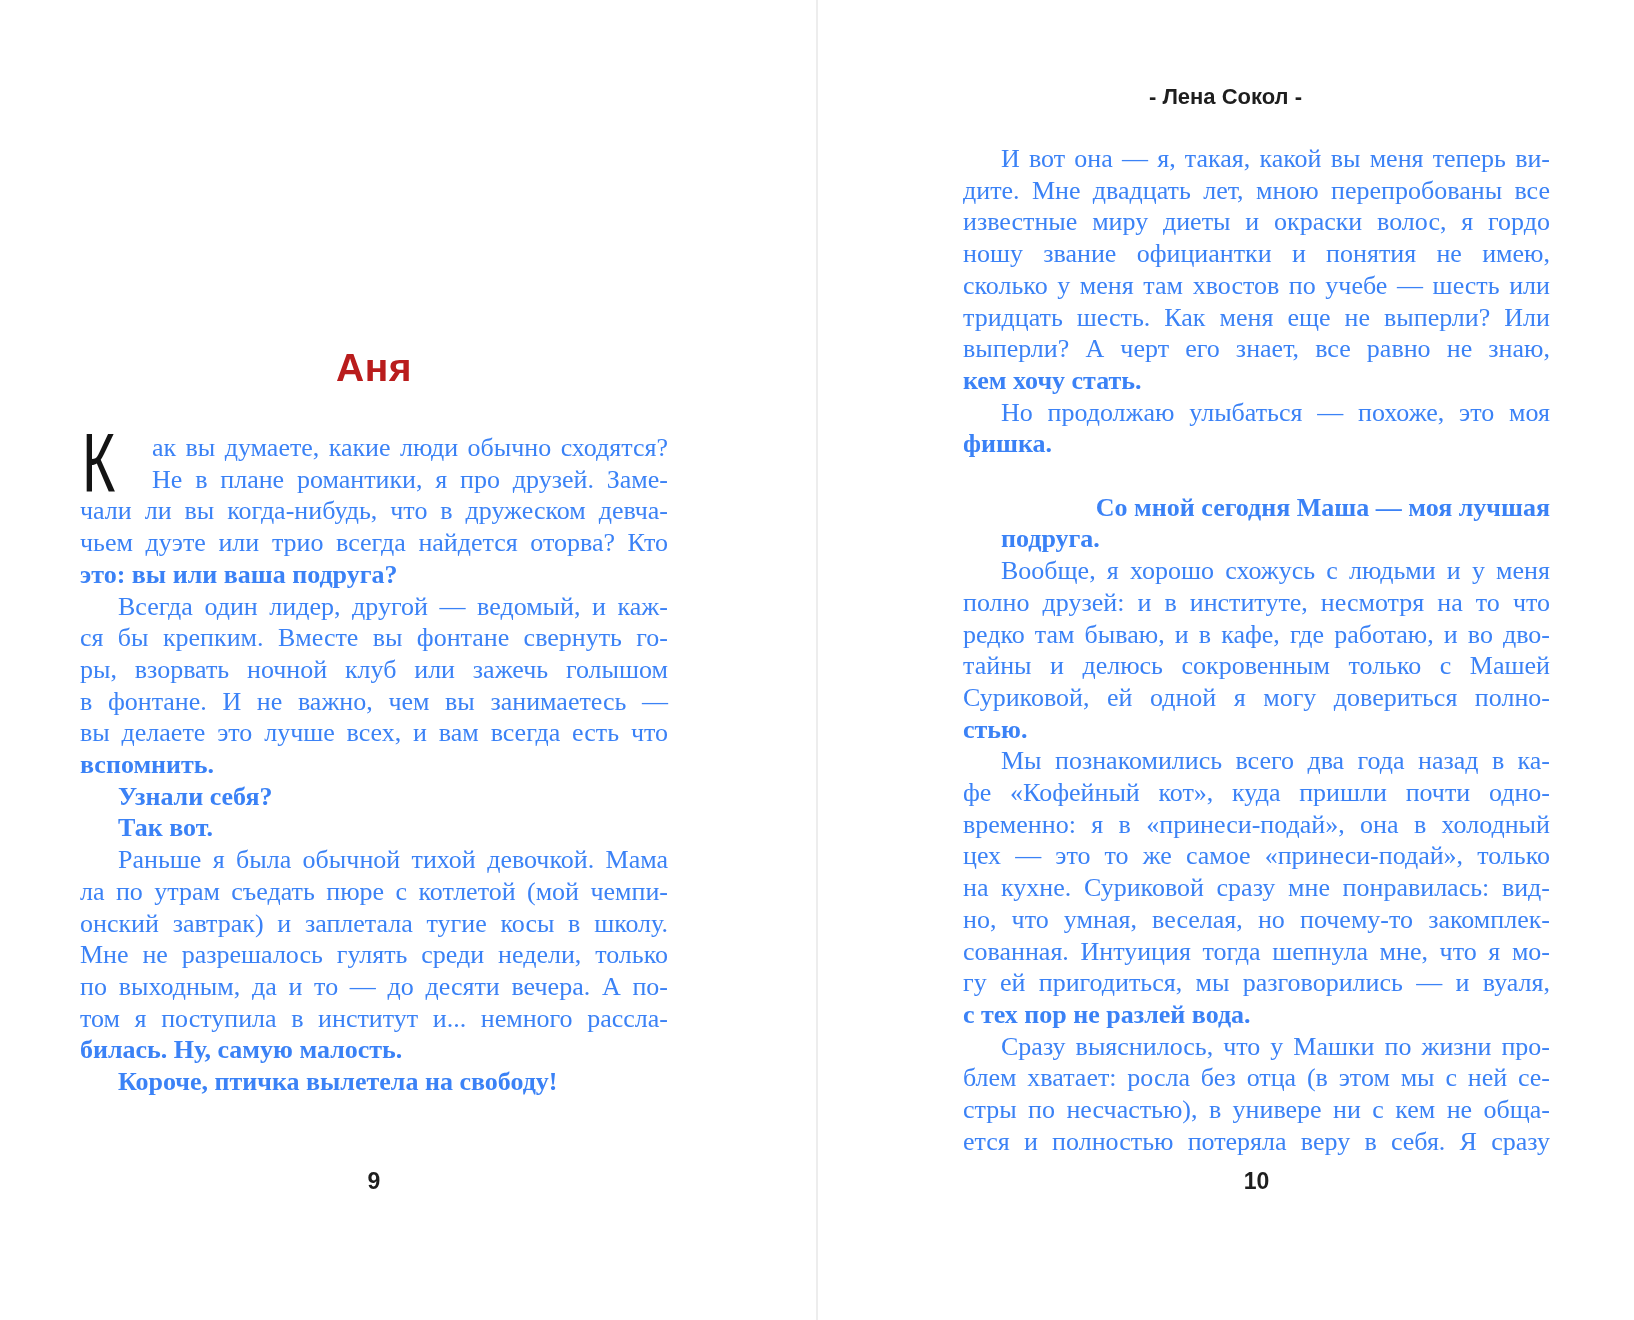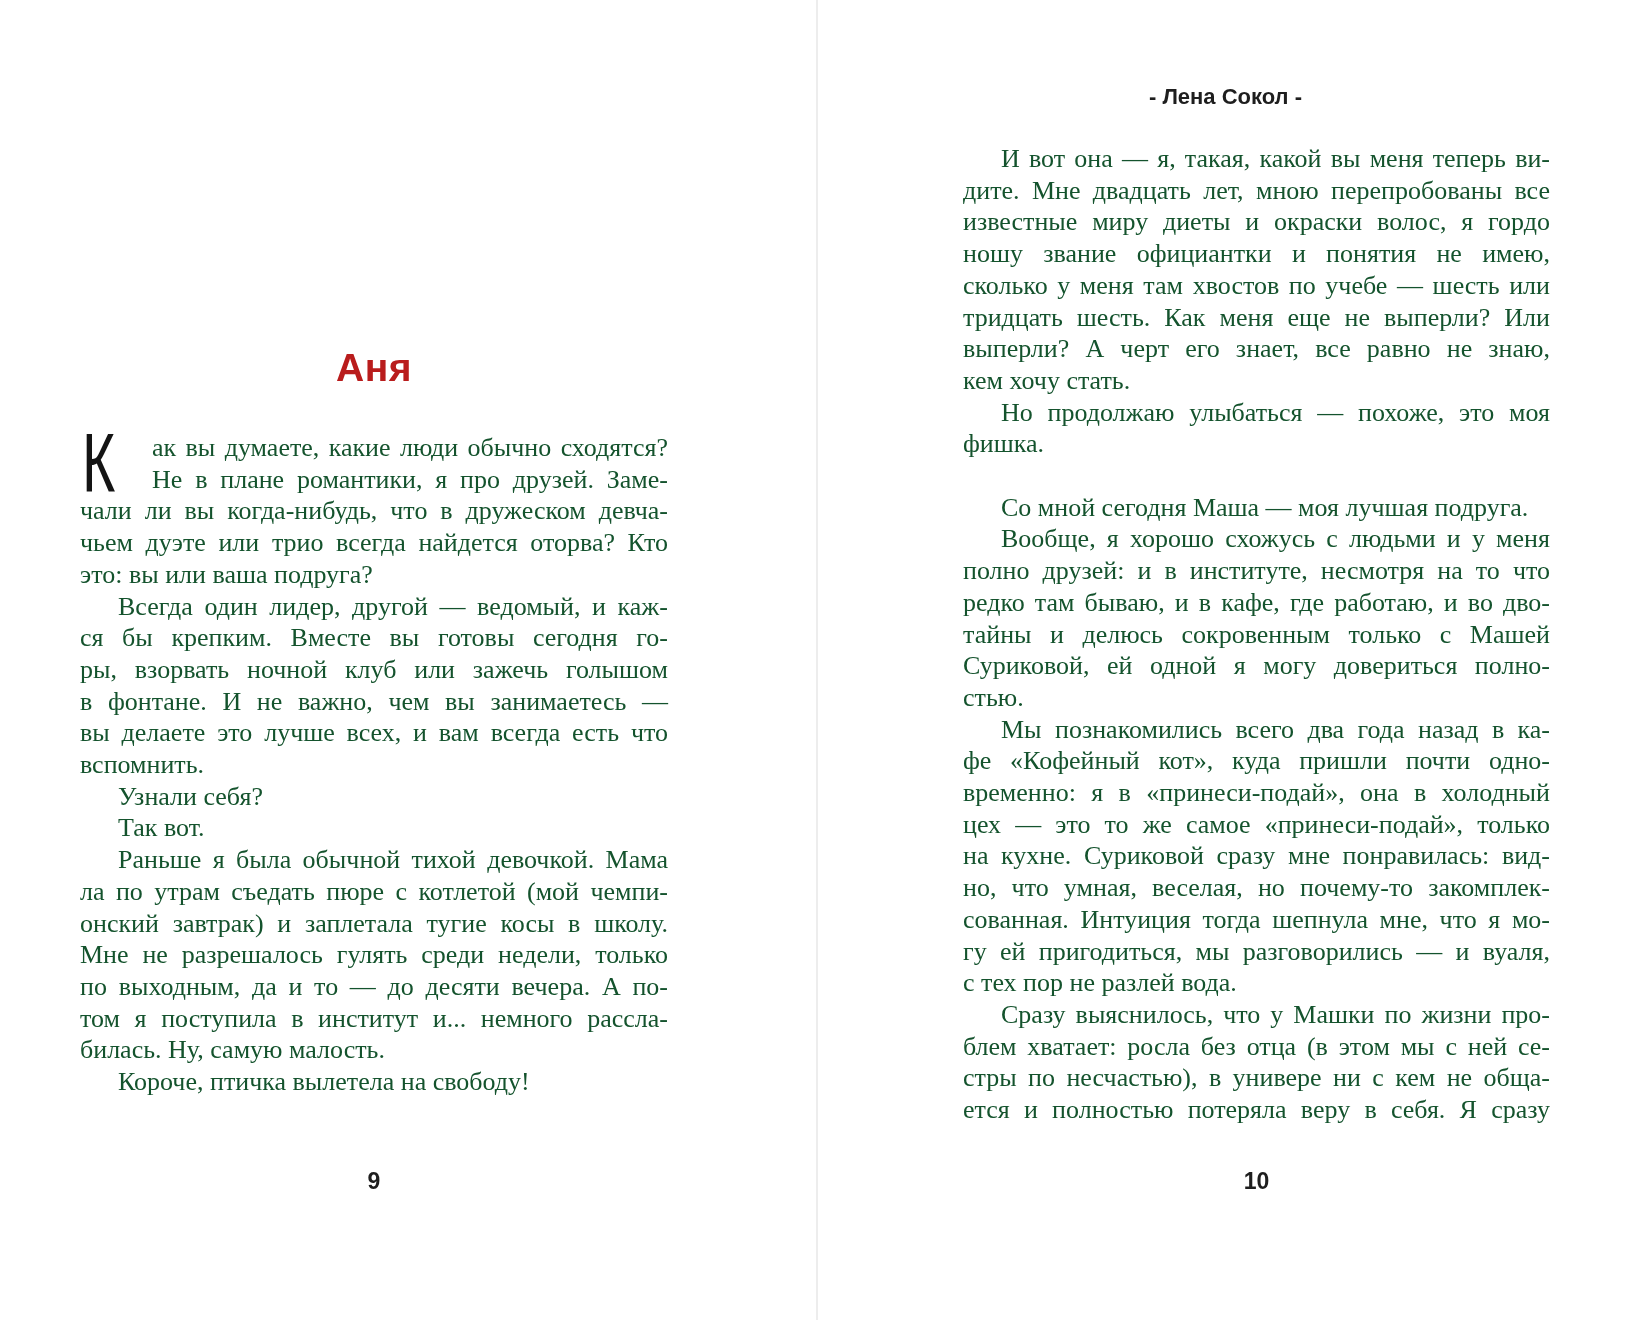--- a/index.html
+++ b/index.html
@@ -7,27 +7,27 @@
     position:relative; width:1634px; height:1320px;
     background:#ffffff; overflow:hidden;
   }
   .divider {
     position:absolute; left:816px; top:0; width:2px; height:1320px;
     background:#ededed;
   }
   .col {
     position:absolute; width:588px;
     font-family:"Liberation Serif", serif;
-    font-size:26px; line-height:31.7px; color:#14532d;
+    font-size:26px; line-height:31.7px; color:#3b82f6;
   }
   #left-body  { left:80px;  top:432px; }
   #right-body { left:963px; top:143px; width:587px; }
   .paragraph { margin:0; }
   .line { text-align:justify; text-align-last:justify; }
-  .line.last { text-align:center; text-align-last:left; }
+  .line.last { text-align:right; text-align-last:left;font-weight:bold; }
   .line.indent { padding-left:38px; }
   .line.dc { margin-left:72px; }
   .spacer { height:31.7px; }
   .chapter-title {
     position:absolute; left:80px; top:346px; width:588px;
     text-align:center; font-family:"Liberation Sans", sans-serif;
     font-weight:bold; font-size:39px; color:#b91c1c; letter-spacing:0.5px;
   }
   .running-header {
     position:absolute; left:932px; top:84px; width:587px;
@@ -61,21 +61,21 @@
     <div class="col" id="left-body">
         <div class="paragraph">
           <div class="line dc" style="">ак вы думаете, какие люди обычно сходятся?</div>
           <div class="line dc" style="">Не в плане романтики, я про друзей. Заме-</div>
           <div class="line" style="">чали ли вы когда-нибудь, что в дружеском девча-</div>
           <div class="line" style="">чьем дуэте или трио всегда найдется оторва? Кто</div>
           <div class="line last" style="">это: вы или ваша подруга?</div>
         </div>
         <div class="paragraph">
           <div class="line indent" style="">Всегда один лидер, другой — ведомый, и каж-</div>
-          <div class="line" style="">ся бы крепким. Вместе вы готовы сегодня го-</div>
+          <div class="line" style="">ся бы крепким. Вместе вы фонтане свернуть го-</div>
           <div class="line" style="">ры, взорвать ночной клуб или зажечь голышом</div>
           <div class="line" style="">в фонтане. И не важно, чем вы занимаетесь —</div>
           <div class="line" style="">вы делаете это лучше всех, и вам всегда есть что</div>
           <div class="line last" style="">вспомнить.</div>
         </div>
         <div class="paragraph">
           <div class="line last indent" style="">Узнали себя?</div>
         </div>
         <div class="paragraph">
           <div class="line last indent" style="">Так вот.</div>

